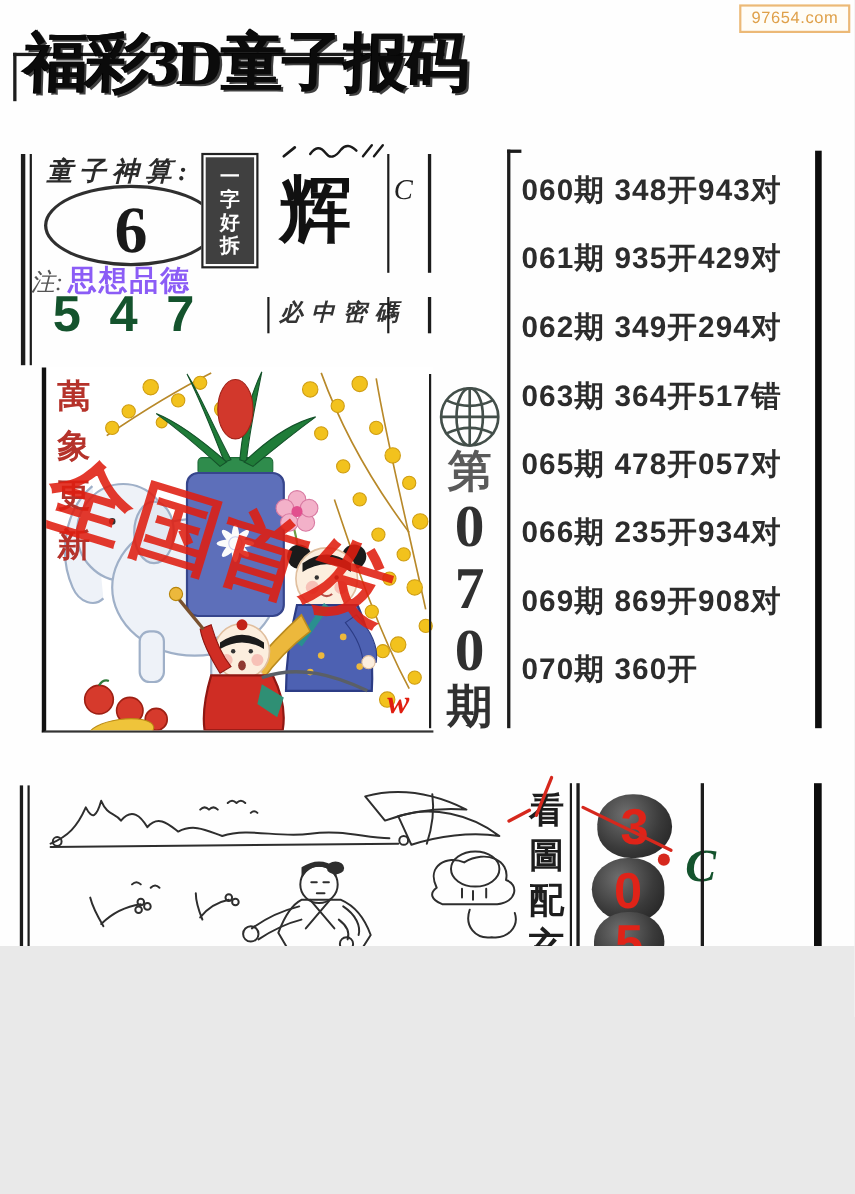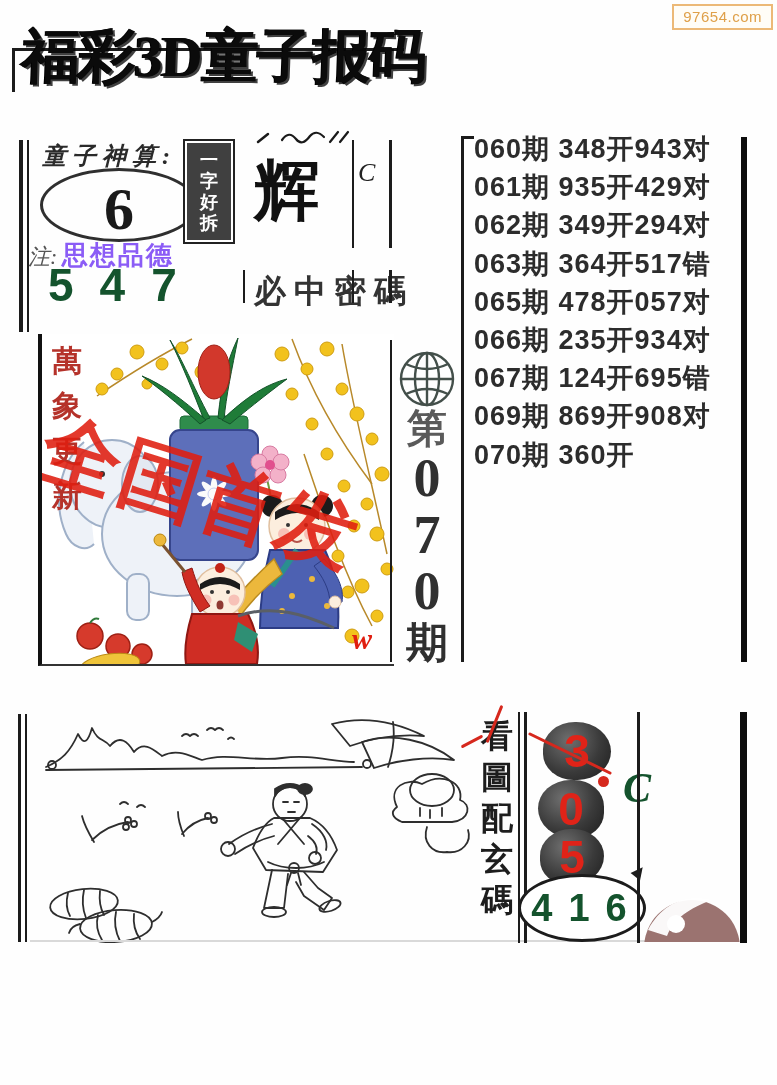--- a/index.html
+++ b/index.html
@@ -1,25 +1,25 @@
 <!DOCTYPE html>
 <html><head>
 <meta charset="utf-8">
 <style>
   html,body{margin:0;padding:0;background:#e9e9e9;}
-  .page{position:relative;width:777px;height:1085px;background:#fefefe;overflow:hidden;
+  .page{position:relative;width:777px;height:860px;background:#fefefe;overflow:hidden;
         font-family:"Liberation Sans",sans-serif;margin:0 auto;}
   .abs{position:absolute;}
   .vline{position:absolute;background:#1c1c1c;}
   .hline{position:absolute;background:#1c1c1c;}
   .serif{font-family:"Liberation Serif","DejaVu Serif",serif;}
   .red{color:#14532d;}
   .vtext span{display:block;text-align:center;}
   .results-row{height:38.2px;line-height:38.2px;white-space:nowrap;
-               font-size:27px;font-weight:600;color:#2c2c2c;letter-spacing:1px;}
+               font-size:27px;font-weight:600;color:#2c2c2c;letter-spacing:1px;margin-top:24px;}
   .ink-blob{position:absolute;display:flex;align-items:center;justify-content:center;
             background:radial-gradient(circle at 38% 32%,#6f6f6f,#3a3a3a 55%,#262626 85%);
             border-radius:48% 52% 50% 46%;}
   .ink-blob .d{font-size:46px;font-weight:bold;color:#e02318;line-height:1;}
   .redstroke{position:absolute;background:#d6281d;border-radius:2px;}
 </style>
 </head>
 <body>
 
 <div class="page">
@@ -67,21 +67,21 @@
   </svg>
 
   <div class="abs serif" style="left:254px;top:146px;font-size:66px;font-weight:900;color:#111;">辉</div>
 
   <div class="abs serif" style="left:358px;top:158px;font-size:26px;font-style:italic;color:#222;">C</div>
 
   <div class="vline" style="left:352px;top:140px;width:2px;height:108px;"></div>
   <div class="vline" style="left:389px;top:140px;width:3px;height:108px;"></div>
 
   <div class="vline" style="left:243px;top:270px;width:2px;height:33px;"></div>
-  <div class="abs serif" style="left:254px;top:270px;font-size:32px;font-weight:bold;color:#333;letter-spacing:8px;">必中密碼</div>
+  <div class="abs serif" style="left:254px;top:270px;font-size:21px;font-style:italic;font-weight:bold;color:#333;letter-spacing:8px;">必中密碼</div>
   <div class="vline" style="left:352px;top:270px;width:2px;height:33px;"></div>
   <div class="vline" style="left:389px;top:270px;width:3px;height:33px;"></div>
 
   <div class="abs" style="left:38px;top:334px;width:352px;height:330px;border-left:4px solid #111;border-bottom:2px solid #333;
               background:#fff;overflow:hidden;">
     <svg width="352" height="330" viewBox="0 0 352 330">
 
       <g stroke="#b8892a" stroke-width="1.5" fill="none">
         <path d="M250,5 C270,60 300,110 330,150"></path>
         <path d="M300,10 C310,70 330,150 345,220"></path>
@@ -238,21 +238,20 @@
 
   <div class="hline" style="left:461px;top:136px;width:13px;height:3px;"></div>
   <div class="vline" style="left:461px;top:136px;width:3px;height:526px;"></div>
   <div class="abs" style="left:474px;top:130px;width:266px;">
     <div class="results-row">060期 348开943对</div>
     <div class="results-row">061期 935开429对</div>
     <div class="results-row">062期 349开294对</div>
     <div class="results-row">063期 364开517错</div>
     <div class="results-row">065期 478开057对</div>
     <div class="results-row">066期 235开934对</div>
-    <div class="results-row">067期 124开695错</div>
     <div class="results-row">069期 869开908对</div>
     <div class="results-row">070期 360开</div>
   </div>
   <div class="vline" style="left:741px;top:137px;width:6px;height:525px;background:#0d0d0d;"></div>
 
   <div class="vline" style="left:18px;top:714px;width:3px;height:228px;"></div>
   <div class="vline" style="left:25px;top:714px;width:2px;height:228px;"></div>
 
   <svg class="abs" style="left:32px;top:712px;" width="446" height="232" viewBox="0 0 446 232">
     <g stroke="#2e2e2e" stroke-width="1.8" fill="none" stroke-linecap="round" stroke-linejoin="round">

